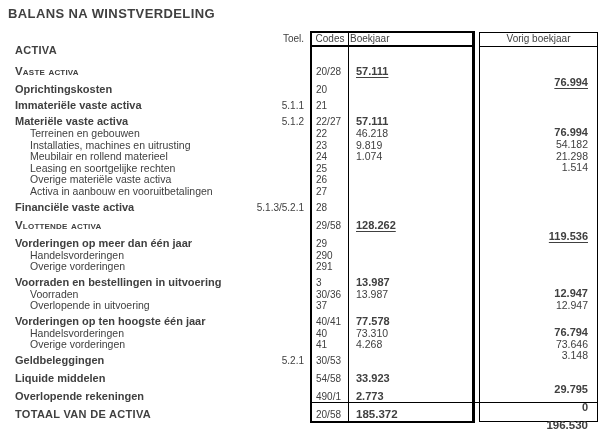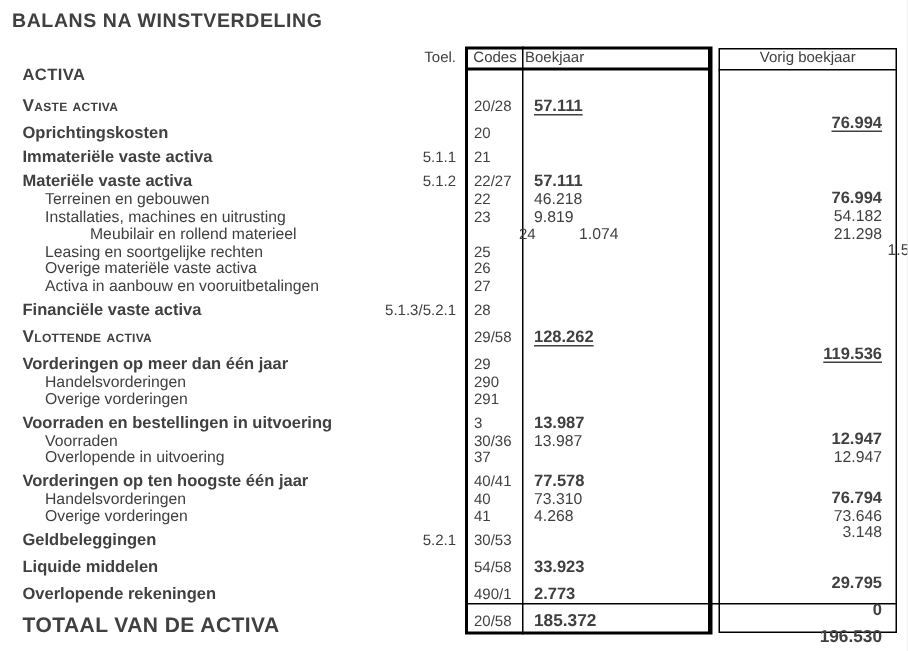--- a/index.html
+++ b/index.html
@@ -30,21 +30,21 @@
   }
   .line-hdr-prev{position:absolute;left:479px;top:46px;width:119px;height:1px;background:#000;}
   .line-total{position:absolute;left:310px;top:402px;width:288px;height:1px;background:#000;}
   
   .row{position:absolute;left:0;width:482px;height:13px;font-size:10.5px;}
   .row .lbl{position:absolute;left:15px;top:0;white-space:nowrap;}
   .row.indent .lbl{left:30px;}
   .row.bold .lbl{font-weight:bold;font-size:11px;}
   .row.header .lbl{font-weight:bold;font-size:11px;letter-spacing:0.3px;}
   .row.smallcaps .lbl{font-weight:bold;font-size:11.5px;font-variant:small-caps;letter-spacing:0.2px;}
-  .row.total .lbl{font-weight:bold;font-size:14px;letter-spacing:0.3px;}
+  .row.total .lbl{font-weight:bold;font-size:11px;letter-spacing:0.3px;}
   .row .toel{position:absolute;left:220px;width:84px;top:1px;text-align:right;font-size:10px;}
   .row .code{position:absolute;left:316px;width:34px;top:1px;font-size:10px;}
   .row .cur{position:absolute;left:356px;width:108px;top:0;text-align:left;}
   .row .prev{position:absolute;left:478px;width:110px;top:11px;text-align:right;}
   .row.emph-bold .cur,.row.emph-bold .prev{font-weight:bold;font-size:11px;}
   .row.emph-bold-underline .cur,.row.emph-bold-underline .prev{
     font-weight:bold;font-size:11px;text-decoration:underline;text-underline-offset:2px;
   }
   .row.total .cur,.row.total .prev{font-size:11.5px;}
 </style>
@@ -98,21 +98,21 @@
         <span class="code">22</span>
         <span class="cur">46.218</span>
         <span class="prev">54.182</span>
       </div>
       <div class="row indent" style="top: 138.5px;">
         <span class="lbl">Installaties, machines en uitrusting</span>
         <span class="code">23</span>
         <span class="cur">9.819</span>
         <span class="prev">21.298</span>
       </div>
-      <div class="row indent" style="top: 150px; margin-left: 30px;">
+      <div class="row indent" style="top: 150px;">
         <span class="lbl">Meubilair en rollend materieel</span>
         <span class="code">24</span>
         <span class="cur">1.074</span>
         <span class="prev">1.514</span>
       </div>
       <div class="row indent" style="top: 161.5px; padding-left: 17px;">
         <span class="lbl">Leasing en soortgelijke rechten</span>
         <span class="code">25</span>
       </div>
       <div class="row indent" style="top: 173px;">

